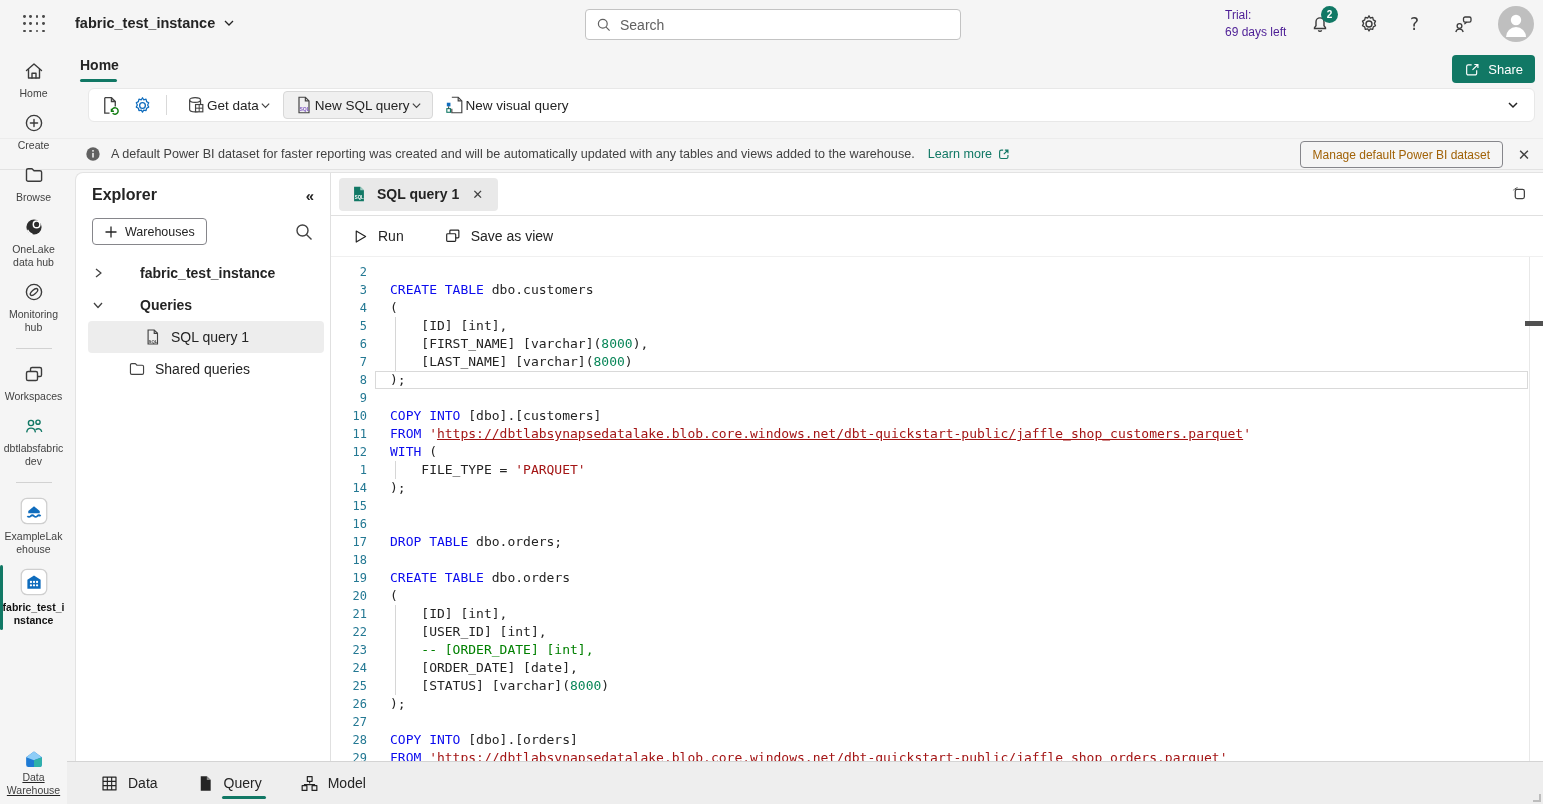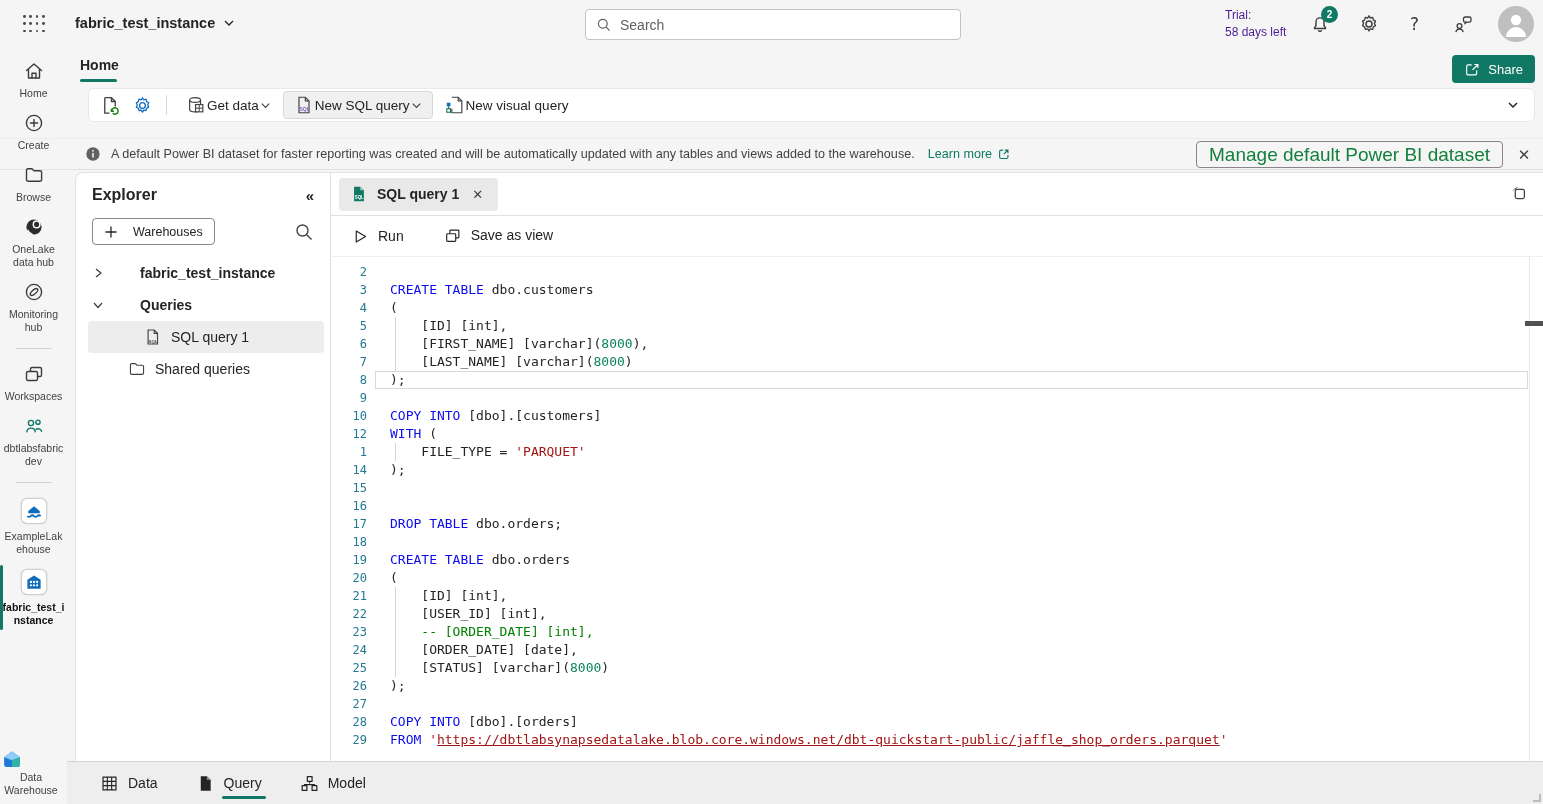--- a/index.html
+++ b/index.html
@@ -31,60 +31,60 @@
   .ribbon { position:absolute; left:88px; top:88px; width:1447px; height:34px; background:#fff; border:1px solid #e8e8e8; border-radius:6px; display:flex; align-items:center; padding:0 6px; gap:2px; }
   .rb-iconbtn { width:30px; height:28px; display:flex; align-items:center; justify-content:center; border-radius:4px; cursor:pointer; }
   .rb-divider { width:1px; height:20px; background:#d9d9d9; margin:0 7px; }
   .rb-btn { height:28px; display:flex; align-items:center; gap:1px; padding:0 10px; border-radius:4px; font-size:13.5px; cursor:pointer; }
   .rb-btn.pressed { background:#f0f0f0; border:1px solid #d8d8d8;text-align:right; }
   .rb-caret { margin-left:auto; }
 
   
   .banner { position:absolute; top:138px; left:0; right:0; height:32px; border-top:1px solid #ececec; border-bottom:1px solid #e2e2e2; display:flex; align-items:center; padding-left:85px; gap:10px; font-size:12.6px; color:#424242; }
   .banner .lm { color:var(--accent); cursor:pointer; display:inline-flex; align-items:center; gap:5px; margin-left:3px; }
-  .manage-btn { position:absolute; right:40px; top:2px; height:27px; background:transparent; border:1px solid #86868b; border-radius:4px; font-size:19px; font-family:inherit; color:#15803d; padding:0 12px; cursor:pointer; }
+  .manage-btn { position:absolute; right:40px; top:2px; height:27px; background:transparent; border:1px solid #86868b; border-radius:4px; font-size:12px; font-family:inherit; color:#a16207; padding:0 12px; cursor:pointer; }
   .banner-x { position:absolute; right:8px; top:5px; width:22px; height:22px; display:flex; align-items:center; justify-content:center; color:#424242; cursor:pointer; font-size:15px; }
 
   
   .rail { position:absolute; left:0; top:48px; bottom:0; width:67px; padding-top:12px; display:flex; flex-direction:column; align-items:center; }
   .rail-item { position:relative; width:100%; display:flex; flex-direction:column; align-items:center; gap:5px; margin-bottom:12px; cursor:pointer; color:#3b3b3b; }
   .rail-item .lbl { font-size:10.5px; line-height:13px; color:#424242; text-align:center; width:62px; overflow-wrap:anywhere; }
   .rail-item.selected .lbl { font-weight:700; color:#111; }
   .sel-bar { position:absolute; left:0; top:-3px; bottom:-3px; width:3px; border-radius:2px; background:var(--accent); }
   .rail-divider { width:36px; border-top:1px solid #d2d2d2; margin:2px 0 14px; }
-  .rail-bottom { position:absolute; bottom:7px; left:0; width:67px; display:flex; flex-direction:column; align-items:flex-start; gap:0; cursor:pointer; }
+  .rail-bottom { position:absolute; bottom:7px; left:0; width:67px; display:flex; flex-direction:column; align-items:center; gap:0; cursor:pointer;text-decoration:underline; }
   .rail-bottom .lbl { font-size:10.5px; line-height:13px; color:#424242; text-align:center; width:62px; }
 
   
   .card { position:absolute; left:75px; top:172px; right:0; bottom:43px; background:#fff; border:1px solid #e3e3e3; border-right:none; border-bottom:none; border-top-left-radius:8px; display:flex; overflow:hidden; }
 
   
   .explorer { width:255px; border-right:1px solid #e0e0e0; position:relative; flex-shrink:0; }
   .exp-head { padding:13px 16px 8px; font-size:16px; font-weight:600; display:flex; align-items:center; }
   .exp-collapse { margin-left:auto; font-size:15px; color:#242424; cursor:pointer; }
   .exp-actions { display:flex; align-items:center; padding:6px 16px 4px; }
-  .wh-btn { height:27px; border:1px solid #86868b; border-radius:4px; background:transparent; font-family:inherit; font-size:12.5px; color:#242424; display:flex; align-items:center; gap:15px; padding:0 11px; cursor:pointer; }
+  .wh-btn { height:27px; border:1px solid #86868b; border-radius:4px; background:transparent; font-family:inherit; font-size:12.5px; color:#242424; display:flex; align-items:center; gap:7px; padding:0 11px; cursor:pointer; }
   .exp-search { margin-left:auto; width:20px; height:20px; color:#424242; cursor:pointer; }
   .tree { margin-top:8px; }
   .tree-row { height:32px; display:flex; align-items:center; font-size:14px; position:relative; cursor:pointer; }
   .tree-row.selected { background:#ededed; border-radius:4px; margin:0 6px 0 12px; }
   .tr-chev { width:20px; display:flex; align-items:center; justify-content:flex-start; color:#424242; flex-shrink:0; }
   .tr-spacer { width:28px; flex-shrink:0; }
   .tr-icon { width:18px; height:18px; margin-right:9px; color:#424242; flex-shrink:0; }
   .tree-row .tl { white-space:nowrap; }
   .tree-row.bold .tl { font-weight:600; }
 
   
   .editor { flex:1; display:flex; flex-direction:column; min-width:0; position:relative; }
   .tabstrip { height:43px; border-bottom:1px solid #e0e0e0; display:flex; align-items:center; padding-left:8px; position:relative; flex-shrink:0; }
   .qtab { height:33px; background:#e9e9e9; border-radius:4px; display:flex; align-items:center; gap:9px; padding:0 11px; font-size:14px; font-weight:600; cursor:pointer; }
   .qtab .tab-x { font-weight:400; color:#424242; font-size:13px; padding:2px 4px; cursor:pointer; }
   .copy-ic { position:absolute; right:15px; top:11px; width:20px; height:20px; color:#424242; cursor:pointer; }
   .runbar { height:41px; display:flex; align-items:center; gap:40px; padding-left:21px; font-size:14px; border-bottom:1px solid #f0f0f0; flex-shrink:0; }
-  .runbar .act { display:flex; align-items:flex-start; gap:9px; cursor:pointer; }
+  .runbar .act { display:flex; align-items:center; gap:9px; cursor:pointer; }
 
   
   .codewrap { flex:1; position:relative; overflow:hidden; font-family:"DejaVu Sans Mono","Liberation Mono",monospace; font-size:13px; padding-top:6px; }
   .code-line { position:relative; height:18px; line-height:18px; white-space:pre; display:flex; }
   .ln { width:36px; text-align:right; color:var(--lnum); font-size:12px; flex-shrink:0; }
   .lc { margin-left:23px; position:relative; }
   .lc .guide { position:absolute; left:5px; top:0; bottom:0; border-left:1px solid #d6d6d6; }
   .code-line.current::after { content:""; position:absolute; left:44px; right:15px; top:0; bottom:0; border:1px solid #d9d9d9; pointer-events:none; }
   .kw { color:var(--kw); } .num { color:var(--num); } .cmt { color:var(--cmt); }
   .str { color:var(--str); } .url { color:var(--str); text-decoration:underline; }
@@ -128,21 +128,21 @@
     <span>
         <svg width="16" height="16" viewBox="0 0 20 20">
           <circle cx="8.5" cy="8.5" r="5.5" fill="none" stroke="#616161" stroke-width="1.5"></circle>
           <path d="M12.7 12.7 L17 17" stroke="#616161" stroke-width="1.5"></path>
         </svg>
       </span>
     <input placeholder="Search" style="">
   </div>
   <div class="trial">
     <div>Trial:</div>
-    <div>58 days left</div>
+    <div>69 days left</div>
   </div>
   <span class="top-ic" style="left:1309px">
     <svg width="22" height="22" viewBox="0 0 22 22">
         <path d="M5.5 15.5 h11 v-0.8 l-1.5-2 V8.9 a4 4 0 0 0 -8 0 v3.8 l-1.5 2 Z" fill="none" stroke="#3b3b3b" stroke-width="1.4"></path>
         <path d="M9.4 17.2 a1.7 1.7 0 0 0 3.2 0" fill="none" stroke="#3b3b3b" stroke-width="1.4"></path>
       </svg>
   </span>
   <span class="badge">2</span>
   <span class="top-ic" style="left:1358px">
     <svg width="22" height="22" viewBox="0 0 22 22">
@@ -489,20 +489,21 @@
       <div id="codelines">
           <div class="code-line"><span class="ln">2</span><span class="lc"></span></div>
           <div class="code-line"><span class="ln">3</span><span class="lc"><span class="kw">CREATE</span><span> </span><span class="kw">TABLE</span><span> dbo.customers</span></span></div>
           <div class="code-line"><span class="ln">4</span><span class="lc"><span>(</span></span></div>
           <div class="code-line"><span class="ln">5</span><span class="lc"><span class="guide"></span><span>    [ID] [int],</span></span></div>
           <div class="code-line"><span class="ln">6</span><span class="lc"><span class="guide"></span><span>    [FIRST_NAME] [varchar](</span><span class="num">8000</span><span>),</span></span></div>
           <div class="code-line"><span class="ln">7</span><span class="lc"><span class="guide"></span><span>    [LAST_NAME] [varchar](</span><span class="num">8000</span><span>)</span></span></div>
           <div class="code-line current"><span class="ln">8</span><span class="lc"><span>);</span></span></div>
           <div class="code-line"><span class="ln">9</span><span class="lc"></span></div>
           <div class="code-line"><span class="ln">10</span><span class="lc"><span class="kw">COPY</span><span> </span><span class="kw">INTO</span><span> [dbo].[customers]</span></span></div>
+          <div class="code-line"><span class="ln">11</span><span class="lc"><span class="kw">FROM</span><span> </span><span class="str">'</span><span class="url">https://dbtlabsynapsedatalake.blob.core.windows.net/dbt-quickstart-public/jaffle_shop_customers.parquet</span><span class="str">'</span></span></div>
           <div class="code-line"><span class="ln">12</span><span class="lc"><span class="kw">WITH</span><span> (</span></span></div>
           <div class="code-line"><span class="ln">1</span><span class="lc"><span class="guide"></span><span>    FILE_TYPE = </span><span class="str">'PARQUET'</span></span></div>
           <div class="code-line"><span class="ln">14</span><span class="lc"><span>);</span></span></div>
           <div class="code-line"><span class="ln">15</span><span class="lc"></span></div>
           <div class="code-line"><span class="ln">16</span><span class="lc"></span></div>
           <div class="code-line"><span class="ln">17</span><span class="lc"><span class="kw">DROP</span><span> </span><span class="kw">TABLE</span><span> dbo.orders;</span></span></div>
           <div class="code-line"><span class="ln">18</span><span class="lc"></span></div>
           <div class="code-line"><span class="ln">19</span><span class="lc"><span class="kw">CREATE</span><span> </span><span class="kw">TABLE</span><span> dbo.orders</span></span></div>
           <div class="code-line"><span class="ln">20</span><span class="lc"><span>(</span></span></div>
           <div class="code-line"><span class="ln">21</span><span class="lc"><span class="guide"></span><span>    [ID] [int],</span></span></div>

